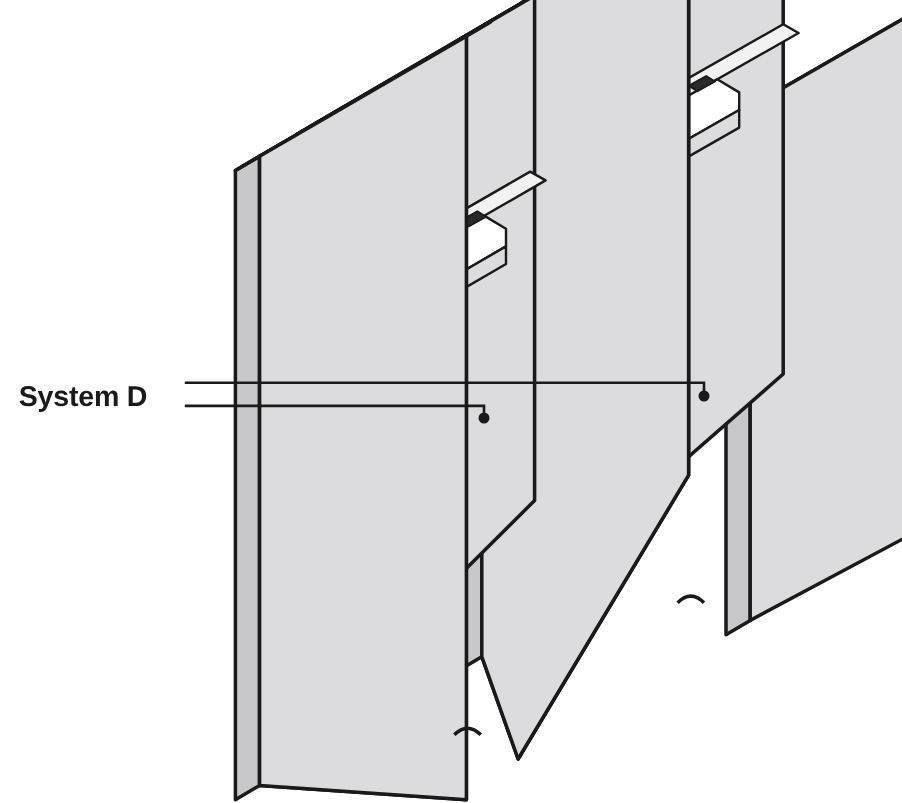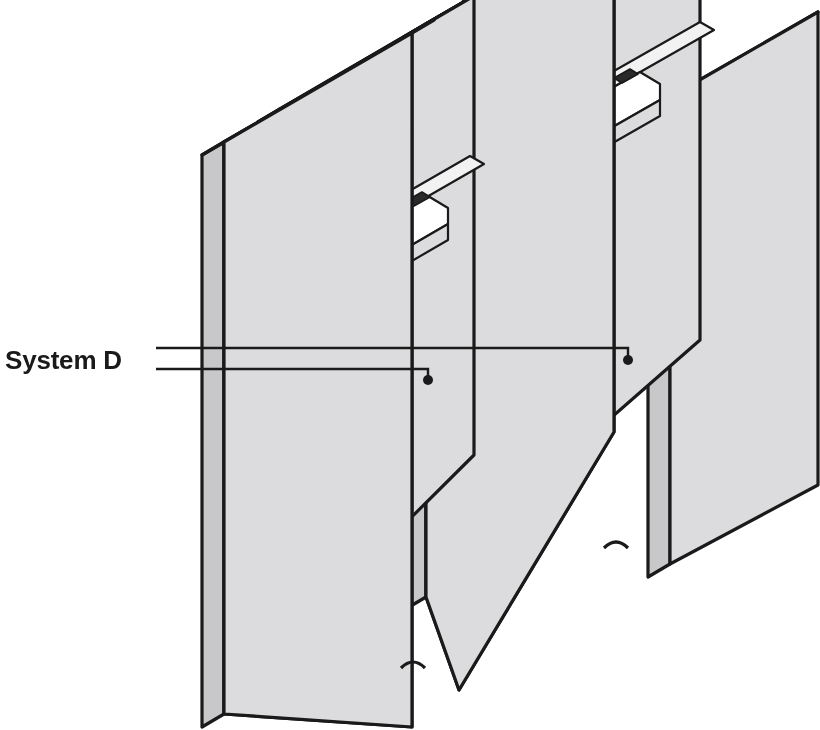--- a/index.html
+++ b/index.html
@@ -11,21 +11,21 @@
   body {
     width: 820px;
     height: 730px;
     font-family: "Liberation Sans", sans-serif;
     overflow: hidden;
     position: relative;
   }
   #figure-root {
     position: absolute;
     top: 0;
-    left: 0;
+    left: 12px;
     width: 804px;
     height: 730px;
   }
   .callout-label {
     font-family: "Liberation Sans", sans-serif;
     font-weight: bold;
     font-size: 26px;
     fill: #1a1a1a;
     letter-spacing: -0.2px;
   }

